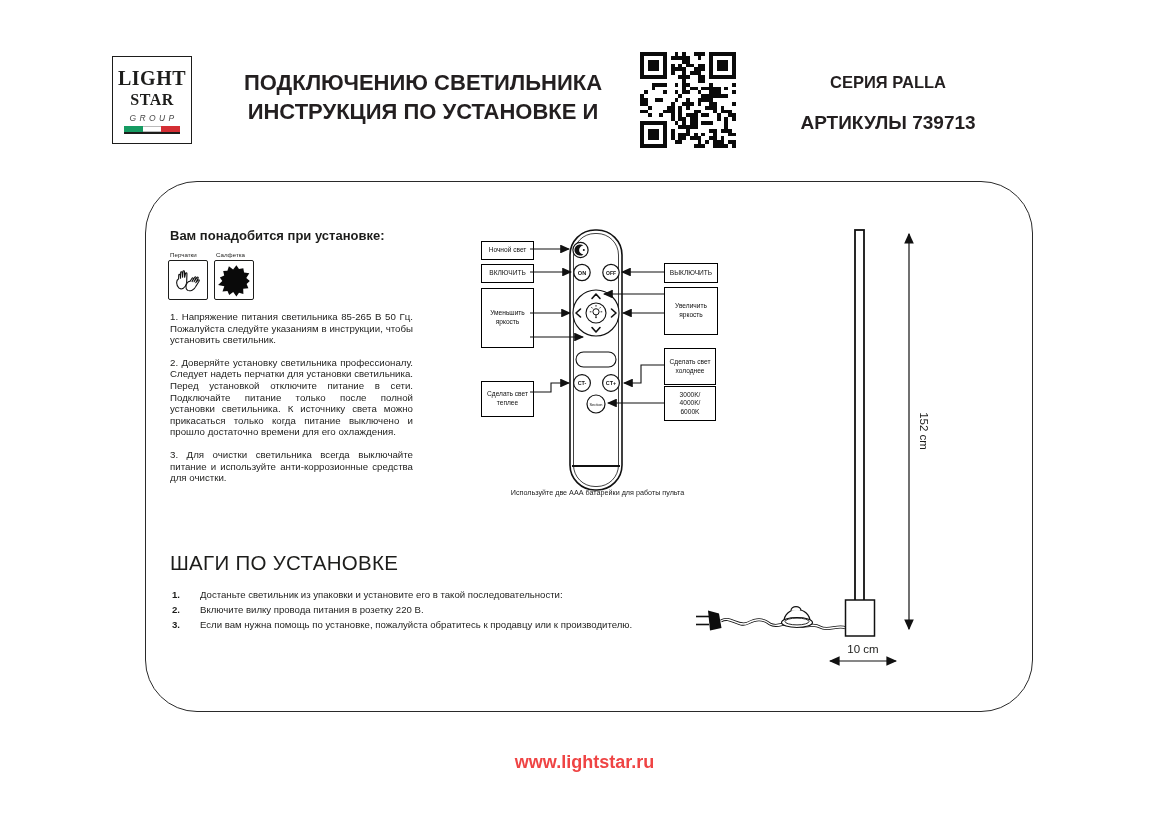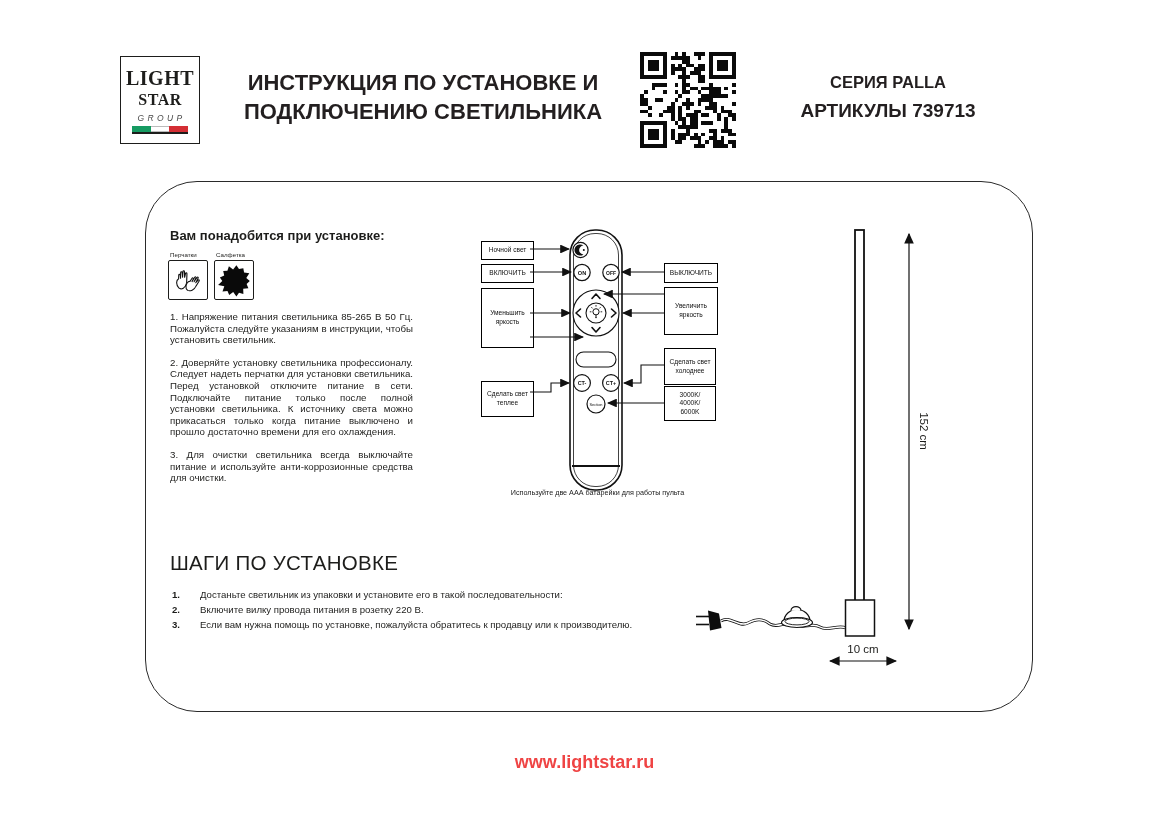--- a/index.html
+++ b/index.html
@@ -1,36 +1,36 @@
 <!DOCTYPE html>
 <html><head>
 <meta charset="utf-8">
 <style>
   html,body{margin:0;padding:0;background:#fff;}
   .page{position:relative;width:1169px;height:826px;background:#fff;overflow:hidden;
         font-family:"Liberation Sans","DejaVu Sans",sans-serif;color:#1d1d1b;}
   .abs{position:absolute;}
 
   
-  .logo-box{left:120px;top:56px;width:78px;height:86px;border:1.5px solid #1d1d1b;
+  .logo-box{left:112px;top:56px;width:78px;height:86px;border:1.5px solid #1d1d1b;
             display:flex;flex-direction:column;align-items:center;justify-content:center;}
   .logo-l1{font-family:"Liberation Serif","DejaVu Serif",serif;font-weight:bold;font-size:20px;line-height:19px;letter-spacing:.5px;}
   .logo-l2{font-family:"Liberation Serif","DejaVu Serif",serif;font-weight:bold;font-size:16px;line-height:23px;letter-spacing:.5px;}
   .logo-l3{font-size:8.5px;letter-spacing:3.4px;color:#4a4a4a;margin:2px 0 3px 3px;font-style:italic;}
   .logo-flag{width:56px;height:6px;display:flex;box-shadow:0 2px 0 #1d1d1b;}
   .logo-flag .g{flex:1;background:#169b62;}
   .logo-flag .w{flex:1;background:#fff;border-top:1px solid #bbb;border-bottom:1px solid #bbb;}
   .logo-flag .r{flex:1;background:#d42e34;}
 
   .page-title{left:232px;top:68px;width:382px;text-align:center;font-weight:bold;
               font-size:22px;line-height:29px;color:#231f20;}
   .qr{left:640px;top:52px;width:96px;height:96px;}
   .series-block{left:778px;top:73px;width:220px;text-align:center;color:#231f20;}
   .series-line{font-weight:bold;font-size:16.5px;}
-  .article-line{font-weight:bold;font-size:19px;margin-top:8px;}
+  .article-line{font-weight:bold;font-size:19px;margin-top:20px;}
 
   
   .panel{left:145px;top:181px;width:886px;height:529px;border:1.4px solid #2a2a2a;border-radius:52px;}
 
   
   .needs-heading{left:170px;top:228px;font-weight:bold;font-size:13px;}
   .tools{left:168px;top:251px;display:flex;gap:6px;}
   .tool{display:flex;flex-direction:column;align-items:flex-start;}
   .tool-label{font-size:6.2px;margin:0 0 2px 2px;}
   .tool-boxico{width:38px;height:38px;border:1.5px solid #1d1d1b;border-radius:2px;
@@ -66,22 +66,22 @@
     <div class="logo-l2">STAR</div>
     <div class="logo-l3">GROUP</div>
     <div class="logo-flag">
       <div class="g"></div>
         <div class="w"></div>
         <div class="r"></div>
     </div>
   </div>
 
   <div class="abs page-title">
+    <div>ПОДКЛЮЧЕНИЮ СВЕТИЛЬНИКА</div>
     <div>ИНСТРУКЦИЯ ПО УСТАНОВКЕ И</div>
-    <div>ПОДКЛЮЧЕНИЮ СВЕТИЛЬНИКА</div>
   </div>
 
   <svg class="abs qr" id="qr" viewBox="0 0 25 25" shape-rendering="crispEdges">
       <rect x="0" y="0" width="1" height="1" fill="#0a0a0a"></rect>
       <rect x="1" y="0" width="1" height="1" fill="#0a0a0a"></rect>
       <rect x="2" y="0" width="1" height="1" fill="#0a0a0a"></rect>
       <rect x="3" y="0" width="1" height="1" fill="#0a0a0a"></rect>
       <rect x="4" y="0" width="1" height="1" fill="#0a0a0a"></rect>
       <rect x="5" y="0" width="1" height="1" fill="#0a0a0a"></rect>
       <rect x="6" y="0" width="1" height="1" fill="#0a0a0a"></rect>

